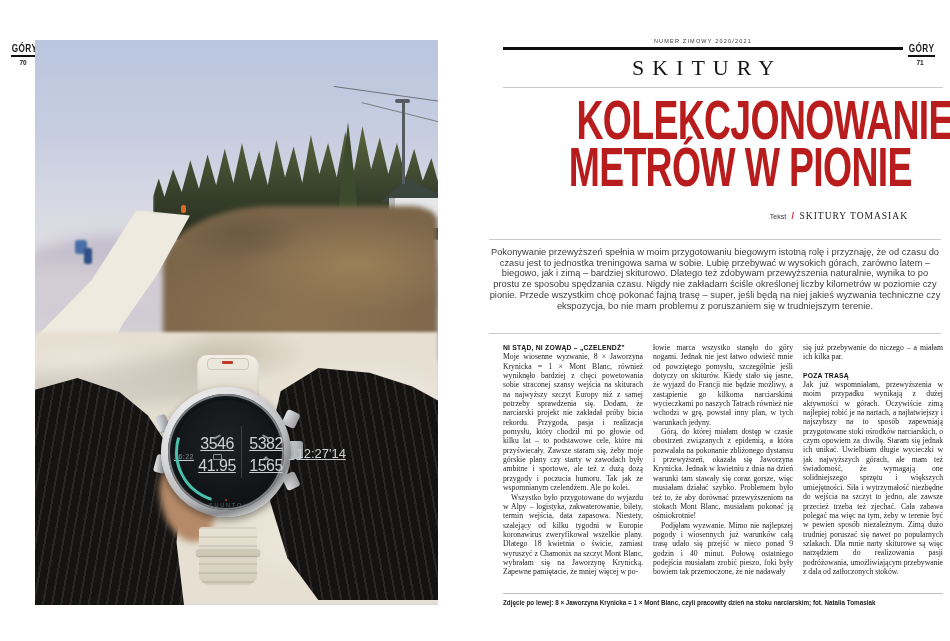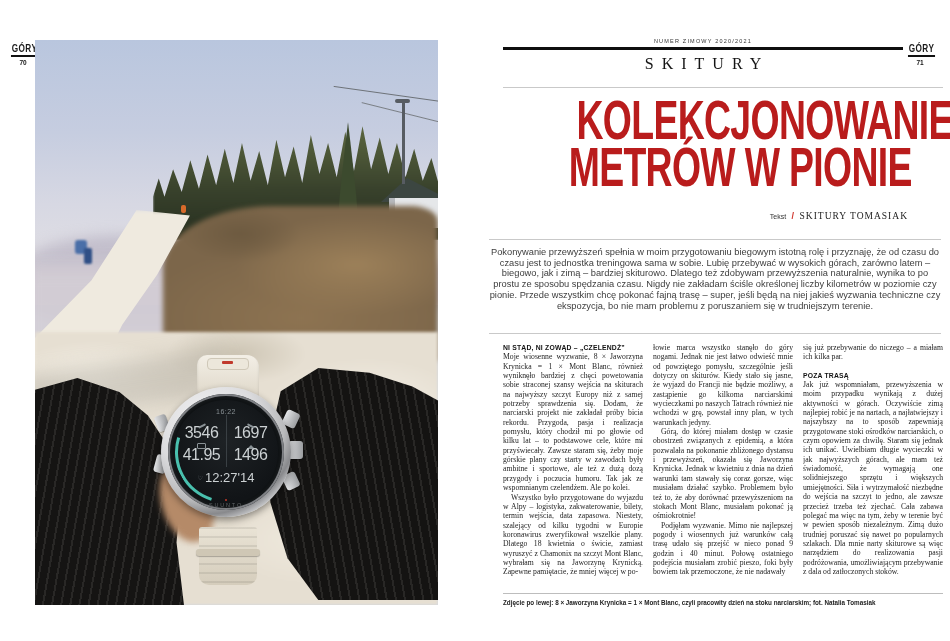--- a/index.html
+++ b/index.html
@@ -8,21 +8,21 @@
   .abs{position:absolute;}
 
   
   .gory-logo{position:absolute;width:30px;text-align:center;}
   .gory-brand{display:inline-block;font-weight:700;font-size:10px;letter-spacing:.5px;transform:scaleX(.82);transform-origin:center;border-bottom:2px solid #111;padding:0 1px 1px;}
   .gory-num{font-size:6.5px;font-weight:700;margin-top:2px;color:#111;}
 
   
   .issue{left:503px;top:38px;width:400px;text-align:center;font-size:5.5px;letter-spacing:1.2px;color:#333;}
   .rule-thick{left:503px;top:47px;width:400px;height:3px;background:#0e0e0e;}
-  .section-title{left:503px;top:55px;width:400px;text-align:center;font-family:"Liberation Serif",serif;font-size:16px;letter-spacing:8px;text-indent:8px;color:#151515;}
+  .section-title{left:503px;top:55px;width:400px;text-align:center;font-family:"Liberation Serif",serif;font-size:22px;letter-spacing:8px;text-indent:8px;color:#151515;}
   .rule{height:1px;background:#c9c9c9;}
   .rule1{left:503px;top:87px;width:440px;}
   .rule2{left:489px;top:239px;width:452px;}
   .rule3{left:489px;top:333px;width:452px;}
   .rule4{left:503px;top:593px;width:440px;background:#bdbdbd;}
 
   
   .title{left:488px;top:97px;width:424px;text-align:center;font-weight:700;color:#b91c1c;}
   .title span{display:inline-block;font-size:55px;line-height:47px;letter-spacing:-1px;transform:scaleX(.68);transform-origin:center;white-space:nowrap;}
   .byline{left:503px;top:205px;width:405px;text-align:right;}
@@ -94,21 +94,21 @@
   .btn{position:absolute;background:linear-gradient(90deg,#e4e5e7,#9b9da0);border-radius:3px;box-shadow:0 1px 1px rgba(0,0,0,.3);}
   .btn-r1{left:129px;top:56px;width:14px;height:16px;transform:rotate(25deg);}
   .btn-r2{left:133px;top:86px;width:15px;height:18px;}
   .btn-r3{left:129px;top:118px;width:14px;height:16px;transform:rotate(-25deg);}
   .btn-l1{left:1px;top:60px;width:12px;height:16px;transform:rotate(-20deg);}
   .btn-l2{left:0;top:100px;width:12px;height:18px;transform:rotate(15deg);}
   .case{left:6px;top:32px;width:130px;height:130px;border-radius:50%;
     background:radial-gradient(circle at 35% 28%,#f4f4f5 0%,#dcdcde 40%,#b9babc 62%,#88898c 72%,#cfd0d2 80%,#e8e8ea 88%,#b5b6b8 100%);
     box-shadow:0 3px 7px rgba(0,0,0,.4);}
   .bezel{position:absolute;inset:7px;border-radius:50%;background:#0f1214;box-shadow:inset 0 0 0 2px #7e8084,inset 0 0 6px rgba(255,255,255,.15);}
-  .face{position:absolute;inset:13px;border-radius:50%;background:radial-gradient(circle at 50% 40%,#1e2225,#111417 72%);color:#c9ced0;display:flex;flex-direction:column;align-items:center;}
+  .face{position:absolute;inset:13px;border-radius:50%;background:radial-gradient(circle at 50% 40%,#1e2225,#111417 72%);color:#c9ced0;display:flex;align-items:center;text-decoration:underline;}
   .arc{position:absolute;inset:14px;border-radius:50%;border:3px solid rgba(0,0,0,0);border-left-color:#49c0ae;transform:rotate(-28deg);}
   .w-time{margin-top:8px;font-size:7px;color:#878f93;letter-spacing:.5px;}
   .w-grid{display:flex;align-items:center;margin-top:0;}
   .w-cell{width:46px;text-align:center;}
   .w-div{width:1px;height:52px;background:#3a4044;margin:0 1px;}
   .w-ic{height:6px;line-height:5px;}
   .w-num{font-size:16px;letter-spacing:-.5px;color:#ccd1d3;line-height:16px;}
   .ic-line{display:inline-block;width:8px;height:1.6px;background:#8a9296;border-radius:1px;}
   .ic-up{transform:rotate(-28deg);}
   .ic-down{transform:rotate(28deg);}
@@ -177,23 +177,23 @@
           <div class="w-grid">
             <div class="w-cell">
               <div class="w-ic"><span class="ic-line ic-up"></span></div>
               <div class="w-num">3546</div>
               <div class="w-ic"><span class="ic-box"></span></div>
               <div class="w-num">41.95</div>
             </div>
             <div class="w-div"></div>
             <div class="w-cell">
               <div class="w-ic"><span class="ic-line ic-down"></span></div>
-              <div class="w-num">1697</div>
+              <div class="w-num">5382</div>
               <div class="w-ic"><span class="ic-peak"></span></div>
-              <div class="w-num">1496</div>
+              <div class="w-num">1565</div>
             </div>
           </div>
           <div class="w-dur"><span class="heart">♡</span><span>12:27'14</span></div>
         </div>
         <div class="arc"></div>
         <div class="suunto">
           <div class="suunto-dot"></div>
           <span>SUUNTO</span>
         </div>
       </div>

